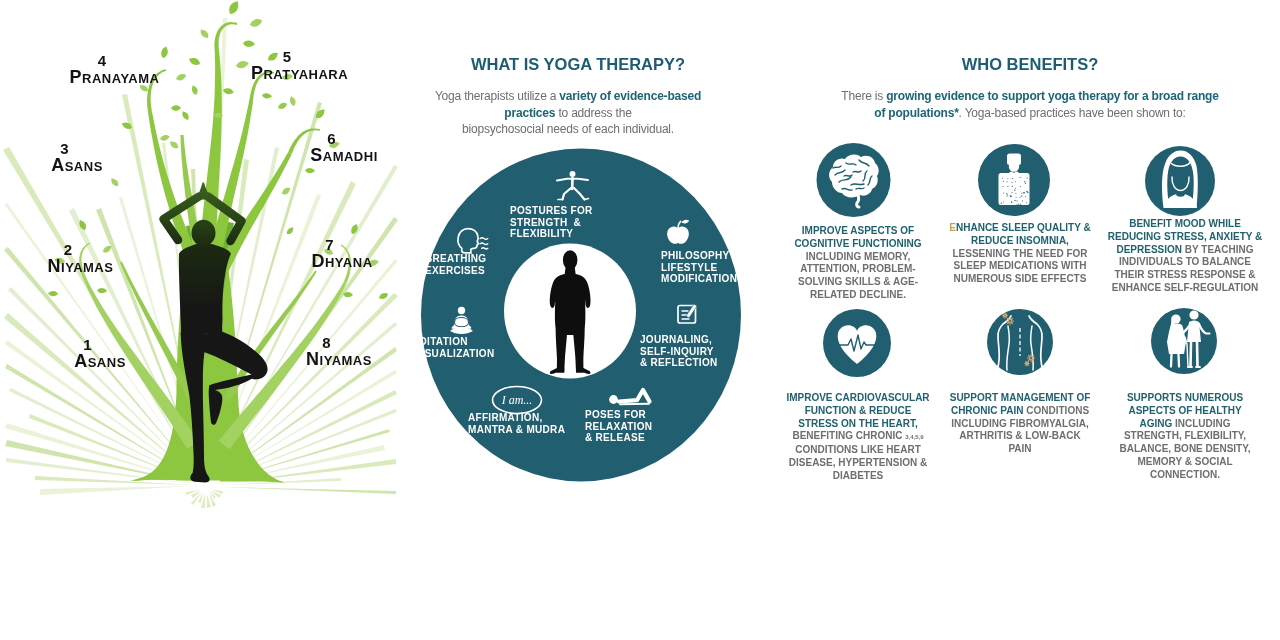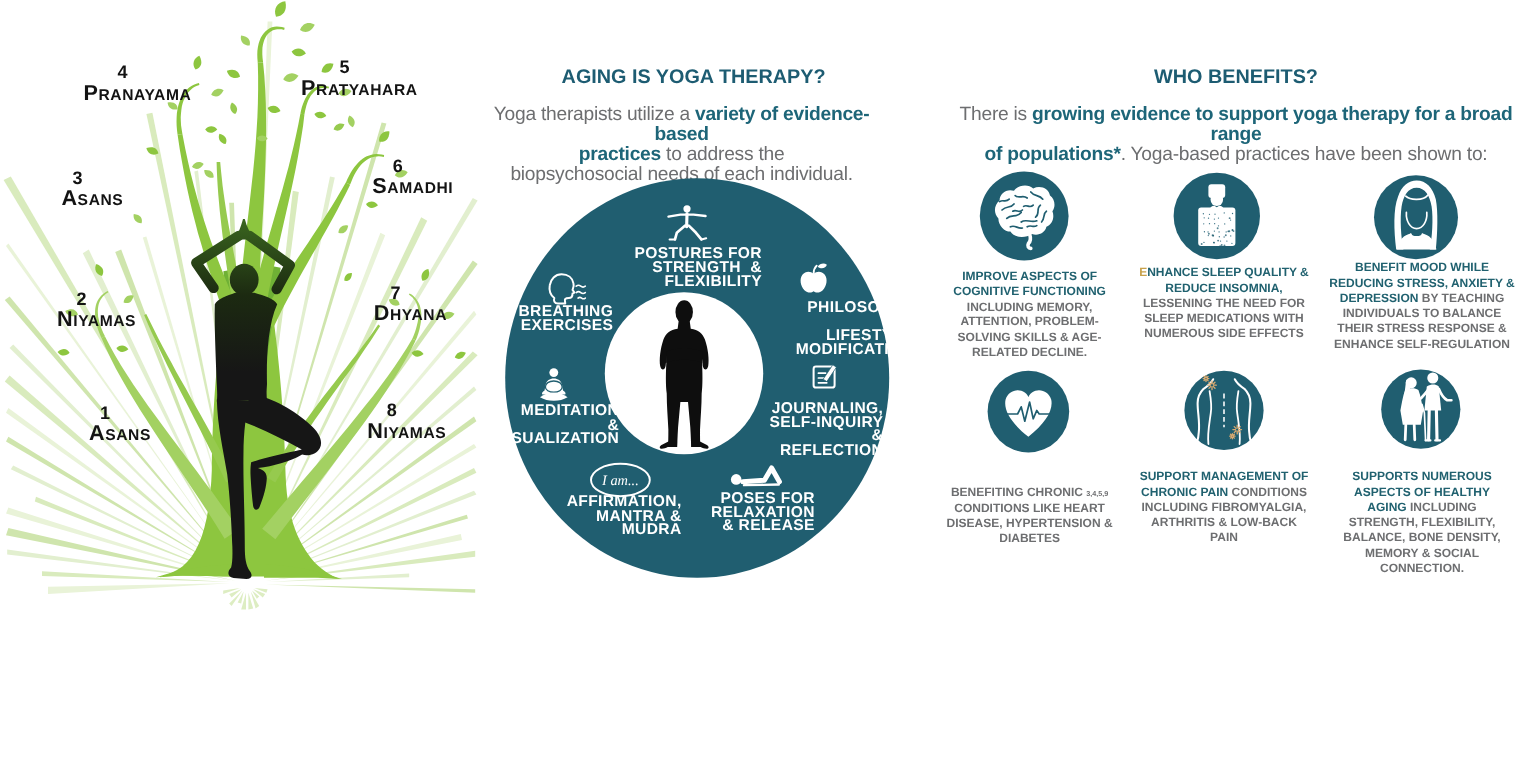--- a/index.html
+++ b/index.html
@@ -3,23 +3,23 @@
 <meta charset="utf-8">
 <style>
 html,body{margin:0;padding:0;}
 body{width:1280px;height:640px;background:#ffffff;overflow:hidden;position:relative;
   font-family:"Liberation Sans",sans-serif;}
 .abs{position:absolute;}
 .tlabel{position:absolute;color:#131313;font-weight:bold;text-align:center;line-height:16px;}
 .tnum{font-size:15px;letter-spacing:1px;}
 .tword{font-size:18px;font-variant:small-caps;letter-spacing:0.5px;margin-left:24px;}
 .h2{position:absolute;color:#1d5c72;font-weight:bold;font-size:16.5px;letter-spacing:0px;text-align:center;}
-.para{position:absolute;color:#6d6e70;font-size:16px;letter-spacing:-0.2px;line-height:16.5px;text-align:center;}
+.para{position:absolute;color:#6d6e70;font-size:12px;letter-spacing:-0.2px;line-height:16.5px;text-align:center;}
 .para b{color:#1d6578;}
-.wlab{position:absolute;color:#fff;font-weight:bold;font-size:13px;line-height:11.5px;text-align:right;letter-spacing:0.3px;}
+.wlab{position:absolute;color:#fff;font-weight:bold;font-size:10px;line-height:11.5px;text-align:left;letter-spacing:0.3px;}
 .btxt{position:absolute;font-size:10px;line-height:12.8px;text-align:center;color:#6d6e70;font-weight:bold;}
 .btxt b{color:#20616f;}
 </style>
 </head>
 <body>
 
 <svg class="abs" style="left:0;top:0" width="410" height="530" viewBox="0 0 410 530">
   <defs>
     <linearGradient id="sil" gradientUnits="userSpaceOnUse" x1="0" y1="182" x2="0" y2="310">
       <stop offset="0" stop-color="#3a661f"></stop>
@@ -165,21 +165,21 @@
 
 <div class="tlabel" style="left:42px;top:53px;width:121px"><span class="tnum">4</span><br><span class="tword">Pranayama</span></div>
 <div class="tlabel" style="left:225px;top:49px;width:125px"><span class="tnum">5</span><br><span class="tword">Pratyahara</span></div>
 <div class="tlabel" style="left:20px;top:141px;width:90px"><span class="tnum">3</span><br><span class="tword">Asans</span></div>
 <div class="tlabel" style="left:284px;top:131px;width:96px"><span class="tnum">6</span><br><span class="tword">Samadhi</span></div>
 <div class="tlabel" style="left:23px;top:242px;width:91px"><span class="tnum">2</span><br><span class="tword">Niyamas</span></div>
 <div class="tlabel" style="left:286px;top:237px;width:88px"><span class="tnum">7</span><br><span class="tword">Dhyana</span></div>
 <div class="tlabel" style="left:43px;top:337px;width:90px"><span class="tnum">1</span><br><span class="tword">Asans</span></div>
 <div class="tlabel" style="left:281px;top:335px;width:92px"><span class="tnum">8</span><br><span class="tword">Niyamas</span></div>
 
-<div class="h2" style="left:428px;top:55px;width:300px">AGING IS YOGA THERAPY?</div>
+<div class="h2" style="left:428px;top:55px;width:300px">WHAT IS YOGA THERAPY?</div>
 <div class="para" style="left:408px;top:88px;width:320px">Yoga therapists utilize a <b>variety of evidence-based<br>practices</b> to address the<br>biopsychosocial needs of each individual.</div>
 
 <svg class="abs" style="left:416px;top:144px" width="330" height="342" viewBox="0 0 330 342">
   <ellipse cx="165" cy="171" rx="160" ry="166.5" fill="#205e70"></ellipse>
   <ellipse cx="154" cy="167" rx="66" ry="67.5" fill="#ffffff"></ellipse>
   <g fill="#0e0e0e" transform="translate(12.2,0) scale(0.91,1)">
     <ellipse cx="156" cy="116" rx="8" ry="9.8"></ellipse>
     <path d="M151,123 L161,123 L162,130 C169,131 173,134 175,139 C178,147 179,156 178,161 C177,165 174,165 173,161 L172,152 C173,167 173,177 172,184 C172,194 171,204 170.5,214 C170.5,221 170.5,225 171,228.5 L162.5,228.5 C162,222 162,214 161,206 L159.5,191 L152.5,191 L151,206 C150,214 150,222 149.5,228.5 L141,228.5 C141.5,225 141.5,221 141.5,214 C141,204 140,194 140,184 C139,177 139,167 140,152 L139,161 C138,165 135,165 134,161 C133,156 134,147 137,139 C139,134 143,131 150,130 Z"></path>
     <path d="M139.5,149 C147,145.5 165,145.5 172.5,149 L172.5,158.5 C165,155 147,155 139.5,158.5 Z"></path>
     <path d="M149.5,228.5 L141,228.5 C139,229.3 137.5,229.9 135.5,229.9 C133.3,229.9 133,228.4 134.8,227 L141.5,224 L149.5,224 Z"></path>
@@ -326,15 +326,15 @@
     <path d="M419,194 C421,199 423,202 426,203.5 L429.5,203.5" stroke="#ffffff" stroke-width="2.2" stroke-linecap="round" fill="none"></path>
     <path d="M411,212 L410.5,236.5 M417,212 L417.5,236.5" stroke="#ffffff" stroke-width="2.6" stroke-linecap="round"></path>
     <path d="M408,237 L412,237 M416,237 L420,237" stroke="#ffffff" stroke-width="1.8" stroke-linecap="round"></path>
   </g>
 </svg>
 
 <div class="btxt" style="left:788px;top:225px;width:140px"><b>IMPROVE ASPECTS OF<br>COGNITIVE FUNCTIONING</b><br>INCLUDING MEMORY,<br>ATTENTION, PROBLEM-<br>SOLVING SKILLS &amp; AGE-<br>RELATED DECLINE.</div>
 <div class="btxt" style="left:940px;top:222px;width:160px"><b><span style="color:#c8a24b">E</span>NHANCE SLEEP QUALITY &amp;<br>REDUCE INSOMNIA,</b><br>LESSENING THE NEED FOR<br>SLEEP MEDICATIONS WITH<br>NUMEROUS SIDE EFFECTS</div>
 <div class="btxt" style="left:1100px;top:218px;width:170px"><b>BENEFIT MOOD WHILE<br>REDUCING STRESS, ANXIETY &amp;<br>DEPRESSION</b> BY TEACHING<br>INDIVIDUALS TO BALANCE<br>THEIR STRESS RESPONSE &amp;<br>ENHANCE SELF-REGULATION</div>
 
-<div class="btxt" style="left:778px;top:392px;width:160px"><br>BENEFITING CHRONIC <span style="font-size:6px">3,4,5,9</span><br>CONDITIONS LIKE HEART<br>DISEASE, HYPERTENSION &amp;<br>DIABETES</div>
+<div class="btxt" style="left:778px;top:392px;width:160px"><b>IMPROVE CARDIOVASCULAR<br>FUNCTION &amp; REDUCE<br>STRESS ON THE HEART,</b><br>BENEFITING CHRONIC <span style="font-size:6px">3,4,5,9</span><br>CONDITIONS LIKE HEART<br>DISEASE, HYPERTENSION &amp;<br>DIABETES</div>
 <div class="btxt" style="left:940px;top:392px;width:160px"><b>SUPPORT MANAGEMENT OF<br>CHRONIC PAIN</b> CONDITIONS<br>INCLUDING FIBROMYALGIA,<br>ARTHRITIS &amp; LOW-BACK<br>PAIN</div>
 <div class="btxt" style="left:1110px;top:392px;width:150px"><b>SUPPORTS NUMEROUS<br>ASPECTS OF HEALTHY<br>AGING</b> INCLUDING<br>STRENGTH, FLEXIBILITY,<br>BALANCE, BONE DENSITY,<br>MEMORY &amp; SOCIAL<br>CONNECTION.</div>
 
 </body></html>

